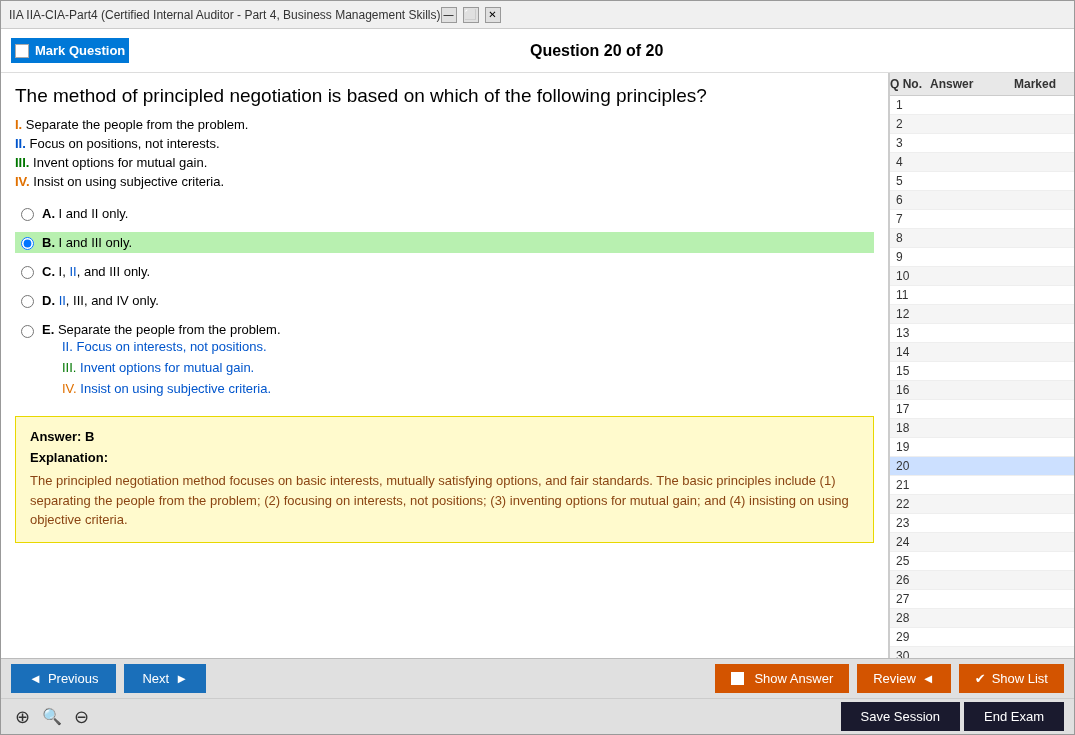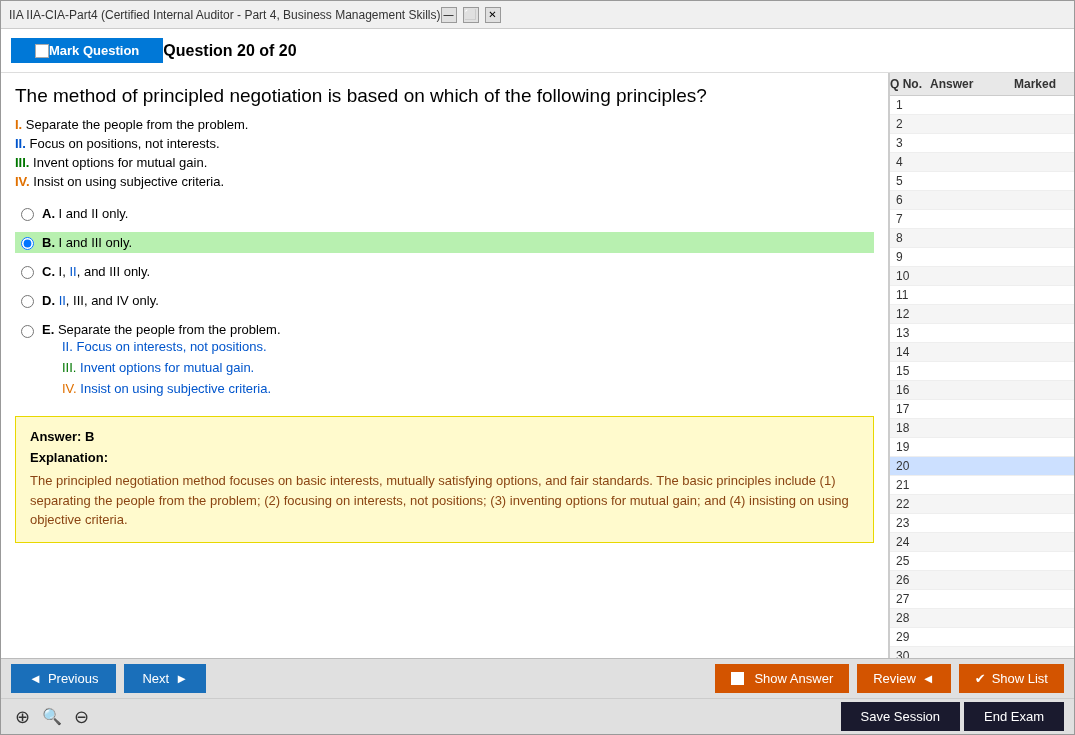--- a/index.html
+++ b/index.html
@@ -6,23 +6,23 @@
     body { font-family: Arial, sans-serif; font-size: 13px; background: #f0f0f0; width: 1075px; height: 735px; overflow: hidden; }
 
     .window { width: 1075px; height: 735px; border: 1px solid #999; background: #fff; display: flex; flex-direction: column; }
 
     .title-bar { background: #f0f0f0; border-bottom: 1px solid #ccc; padding: 4px 8px; display: flex; align-items: center; height: 28px; }
     .title-bar-text { font-size: 12px; color: #333; }
     .title-bar-controls { display: flex; gap: 6px; }
     .title-bar-btn { width: 16px; height: 16px; border: 1px solid #999; background: #e0e0e0; cursor: pointer; font-size: 10px; display: flex; align-items: center; justify-content: center; }
 
     .toolbar { background: #fff; padding: 6px 10px; border-bottom: 1px solid #ddd; display: flex; align-items: center; height: 44px; }
-    .mark-question-btn { background: #0078d7; color: #fff; border: none; padding: 5px 24px; font-size: 13px; font-weight: bold; cursor: pointer; display: flex; align-items: center; }
+    .mark-question-btn { background: #0078d7; color: #fff; border: none; padding: 5px 4px; font-size: 13px; font-weight: bold; cursor: pointer; display: flex; align-items: center; gap: 6px; }
     .mark-question-btn .checkbox-icon { width: 14px; height: 14px; background: #fff; border: 1px solid #aaa; display: inline-block; }
-    .question-title { flex: 1; text-align: left; font-size: 16px; font-weight: bold; color: #000; }
+    .question-title { flex: 1; text-align: center; font-size: 16px; font-weight: bold; color: #000; }
 
     .main-content { display: flex; flex: 1; overflow: hidden; }
 
     .question-area { flex: 1; padding: 12px 14px; overflow-y: auto; border-right: 1px solid #ccc; }
 
     .question-text { font-size: 19px; color: #000; margin-bottom: 10px; }
 
     .principle { font-size: 13px; margin-bottom: 4px; }
 
     .answer-options { margin-top: 14px; }

